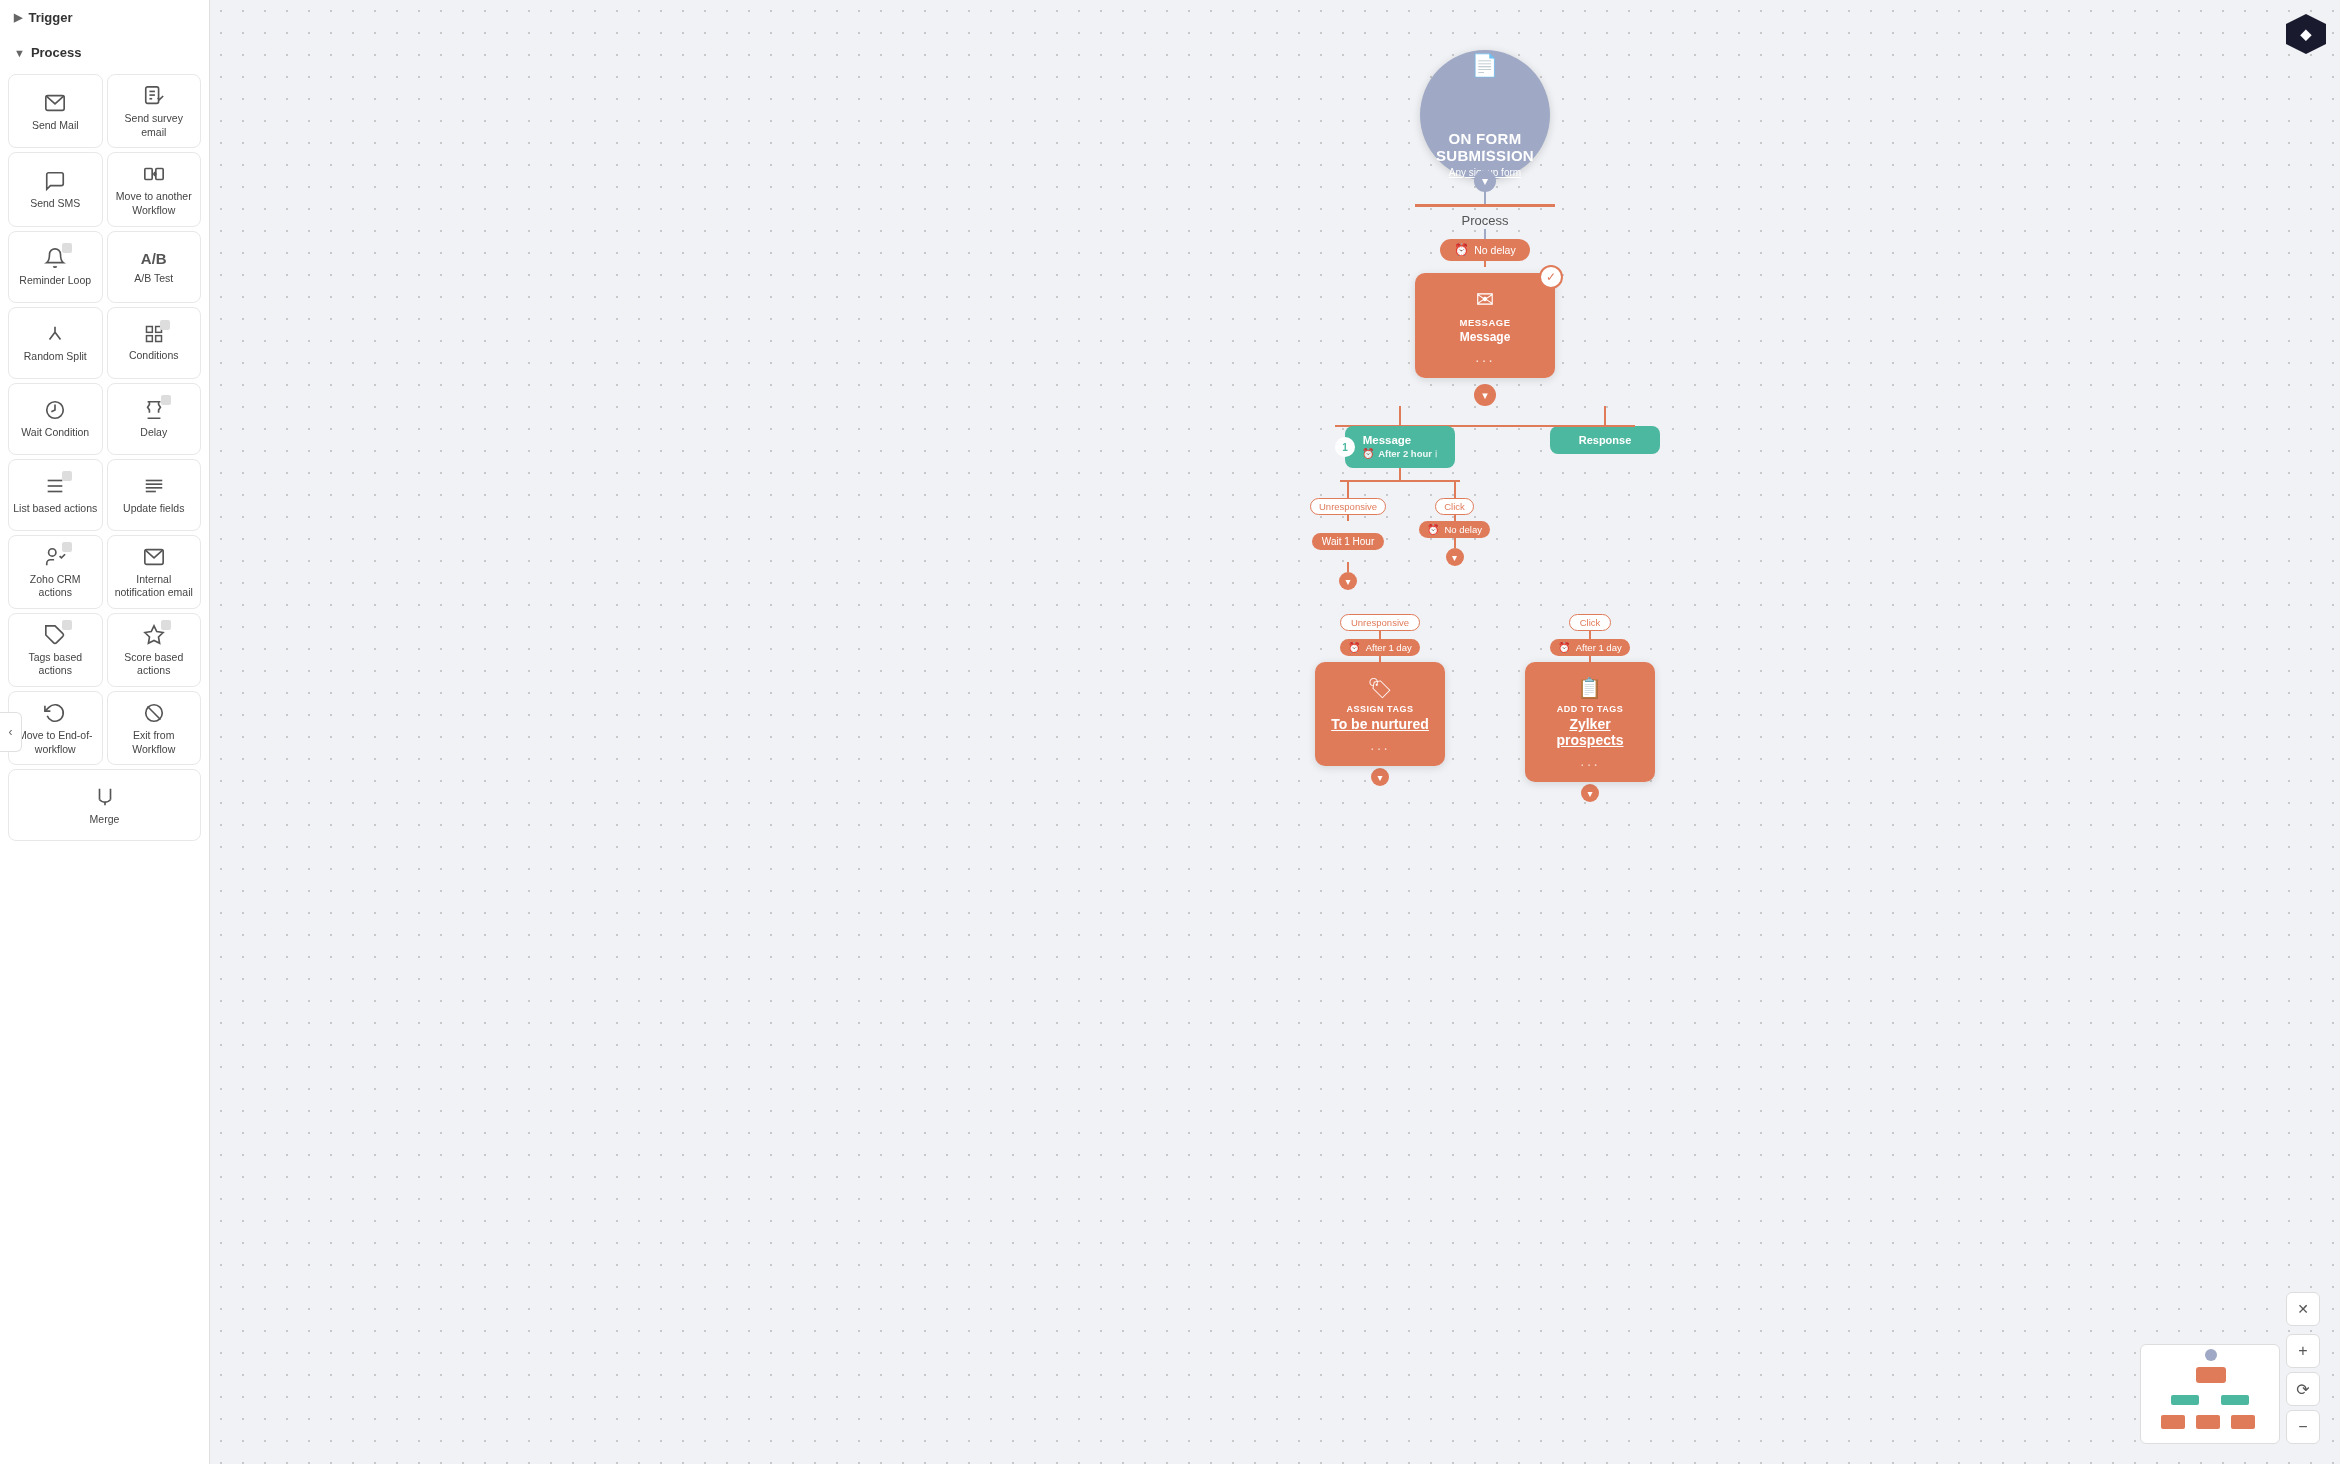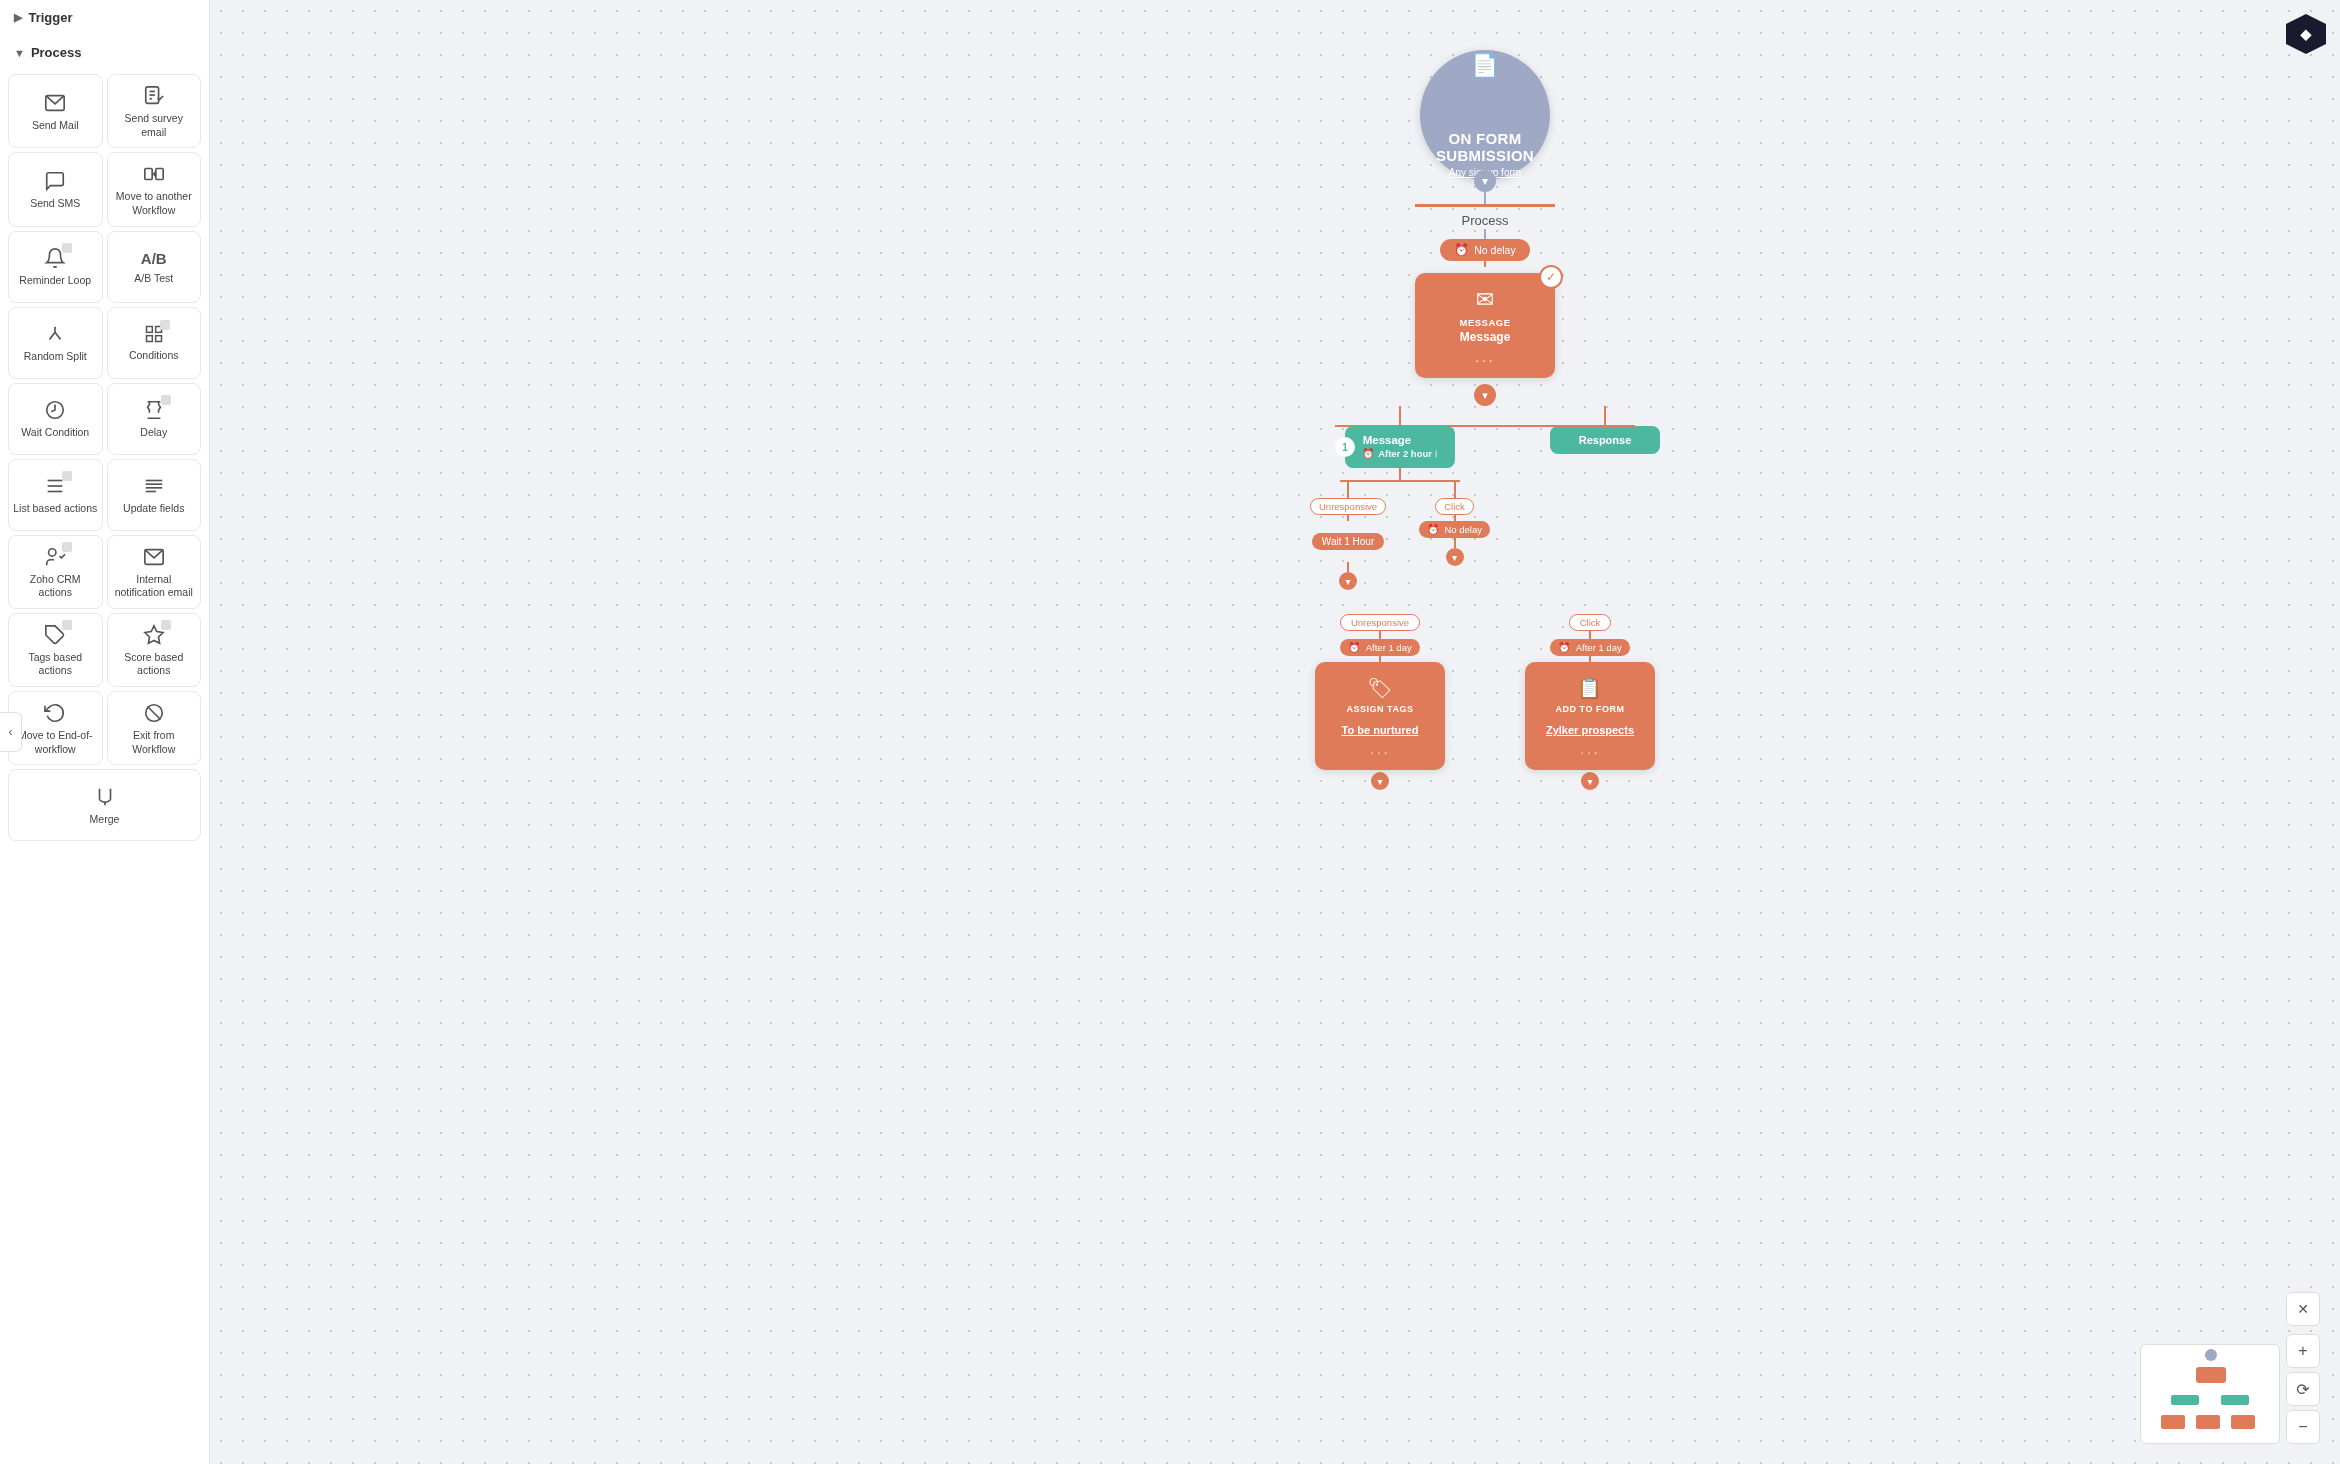--- a/index.html
+++ b/index.html
@@ -230,21 +230,21 @@
       border-radius: 10px;
       padding: 14px 12px 10px;
       color: white;
       text-align: center;
       width: 130px;
       position: relative;
       box-shadow: 0 2px 8px rgba(0,0,0,0.12);
     }
     .action-node .node-icon { font-size: 20px; margin-bottom: 4px; }
     .action-node .node-title { font-size: 9px; font-weight: 700; letter-spacing: 0.5px; }
-    .action-node .node-name { font-size: 11px; font-weight: 600; margin-top: 10px; text-decoration: underline; }
+    .action-node .node-name { font-size: 14px; font-weight: 600; margin-top: 2px; text-decoration: underline; }
     .action-node .node-dots { font-size: 14px; letter-spacing: 2px; color: rgba(255,255,255,0.7); margin-top: 8px; }
 
     
     #zoom-controls {
       position: absolute;
       right: 20px;
       bottom: 20px;
       display: flex;
       flex-direction: column;
       gap: 4px;
@@ -699,21 +699,21 @@
           <div class="branch-col">
             <div style="border:1.5px solid #e07b5a;border-radius:12px;padding:2px 10px;font-size:9.5px;color:#e07b5a;background:white;white-space:nowrap;">Click</div>
             <div style="height:8px;width:2px;background:#e07b5a;"></div>
             <div class="no-delay-badge" style="font-size:9.5px;padding:3px 8px;">
               <span style="font-size:10px;">⏰</span>
               <span>After 1 day</span>
             </div>
             <div style="height:6px;width:2px;background:#e07b5a;"></div>
             <div class="action-node">
               <div class="node-icon">📋</div>
-              <div class="node-title">ADD TO FORM</div>
+              <div class="node-title">ADD TO TAGS</div>
               <div class="node-name">Zylker prospects</div>
               <div class="node-dots">···</div>
             </div>
             <div class="node-arrow-down-orange" style="width:18px;height:18px;font-size:10px;margin-top:2px;">▾</div>
           </div>
         </div>
 
       </div>
     </div>
   </div>

